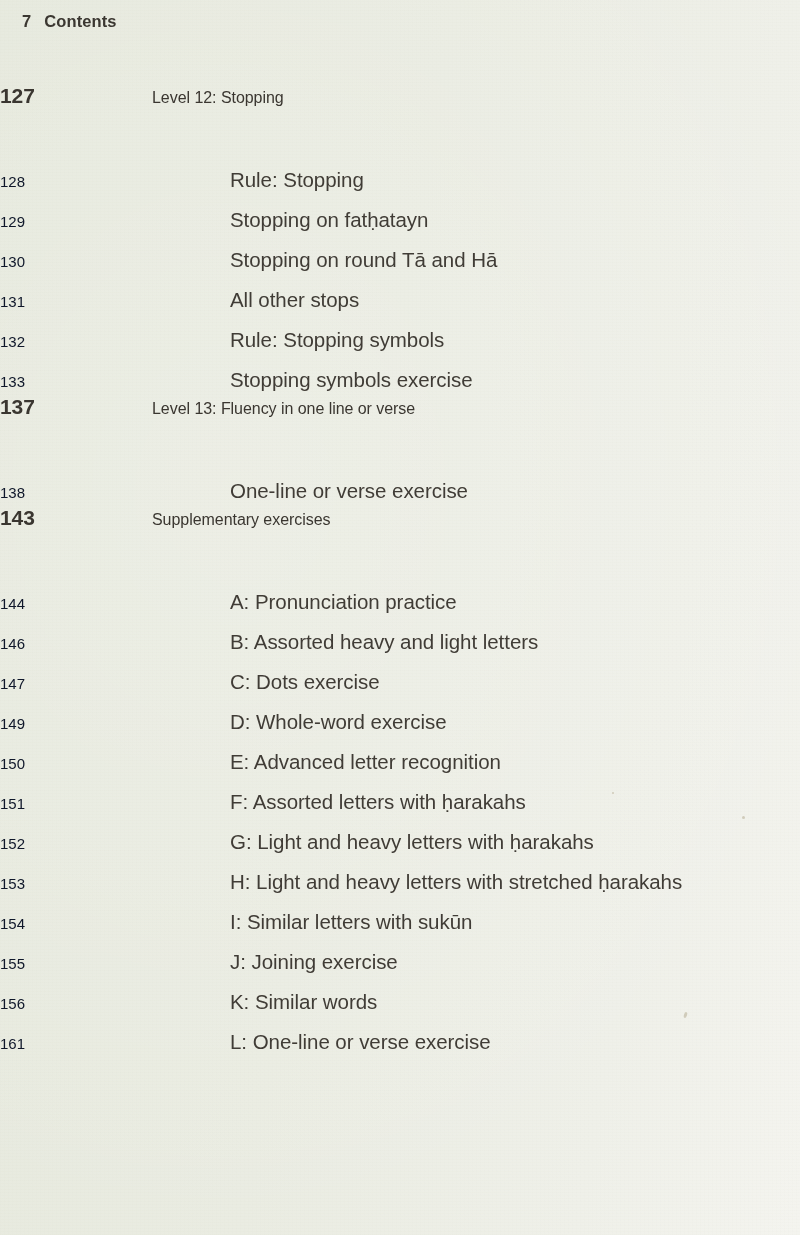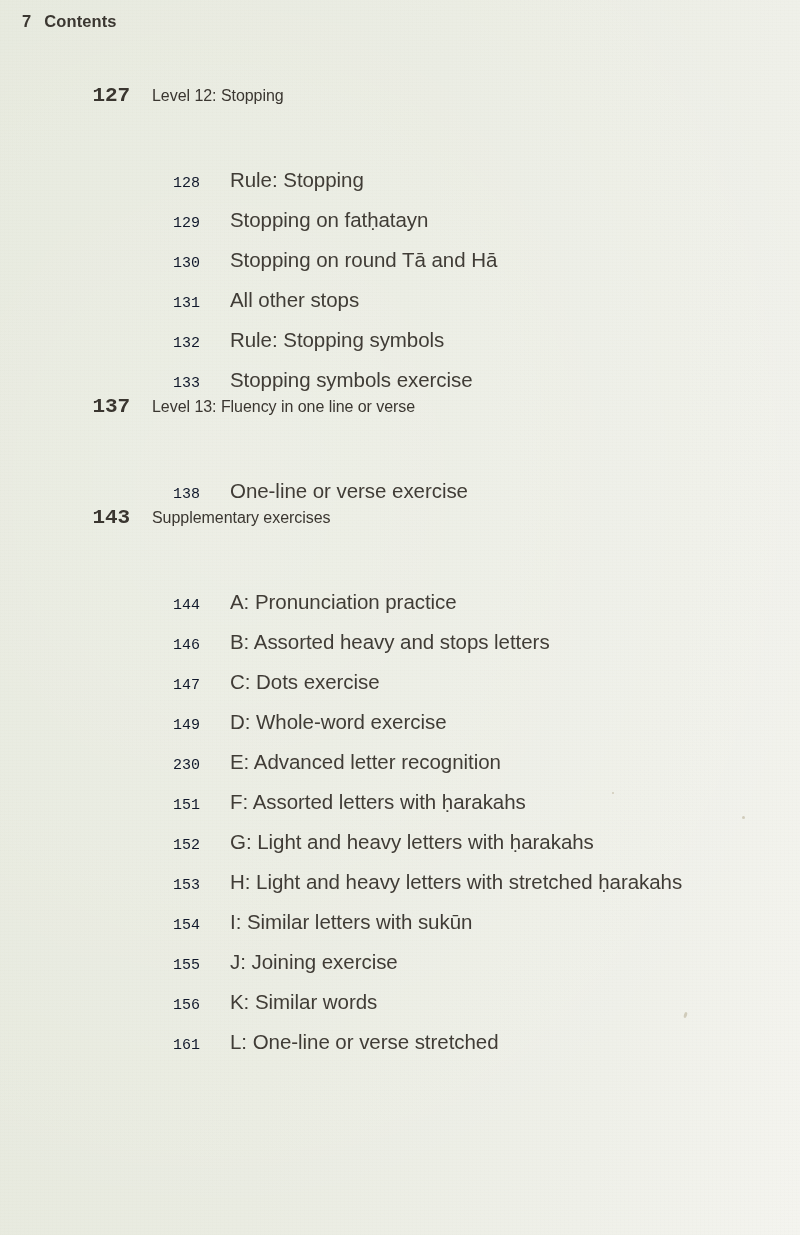--- a/index.html
+++ b/index.html
@@ -68,24 +68,22 @@
   }
   .toc-row.section {
     height: 40px;
   }
   .toc-row.gap-before {
     margin-top: 31px;
   }
 
   
   .num {
-    text-align: right;
     flex: none;
     white-space: nowrap;
-    font-family: Liberation Mono, monospace;
   }
   .section .num {
     width: 130px;
     font-weight: bold;
     font-size: 21px;
     letter-spacing: -0.1px;
   }
   .entry .num {
     width: 200px;
     font-weight: normal;
@@ -176,32 +174,32 @@
       <div class="toc-row section gap-before">
         <span class="num">143</span>
         <span class="label">Supplementary exercises</span>
       </div>
       <div class="toc-row entry">
         <span class="num">144</span>
         <span class="label">A: Pronunciation practice</span>
       </div>
       <div class="toc-row entry">
         <span class="num">146</span>
-        <span class="label">B: Assorted heavy and stops letters</span>
+        <span class="label">B: Assorted heavy and light letters</span>
       </div>
       <div class="toc-row entry">
         <span class="num">147</span>
         <span class="label">C: Dots exercise</span>
       </div>
       <div class="toc-row entry">
         <span class="num">149</span>
         <span class="label">D: Whole-word exercise</span>
       </div>
       <div class="toc-row entry">
-        <span class="num">230</span>
+        <span class="num">150</span>
         <span class="label">E: Advanced letter recognition</span>
       </div>
       <div class="toc-row entry">
         <span class="num">151</span>
         <span class="label">F: Assorted letters with ḥarakahs</span>
       </div>
       <div class="toc-row entry">
         <span class="num">152</span>
         <span class="label">G: Light and heavy letters with ḥarakahs</span>
       </div>
@@ -216,21 +214,21 @@
       <div class="toc-row entry">
         <span class="num">155</span>
         <span class="label">J: Joining exercise</span>
       </div>
       <div class="toc-row entry">
         <span class="num">156</span>
         <span class="label">K: Similar words</span>
       </div>
       <div class="toc-row entry">
         <span class="num">161</span>
-        <span class="label">L: One-line or verse stretched</span>
+        <span class="label">L: One-line or verse exercise</span>
       </div>
     </div>
 
 </div>
 
 <div class="speck" style="left:684px; top:1012px; width:3px; height:6px; transform:rotate(18deg);"></div>
 <div class="speck" style="left:742px; top:816px; width:3px; height:3px;"></div>
 <div class="speck" style="left:612px; top:792px; width:2px; height:2px;"></div>
 
 </body></html>

